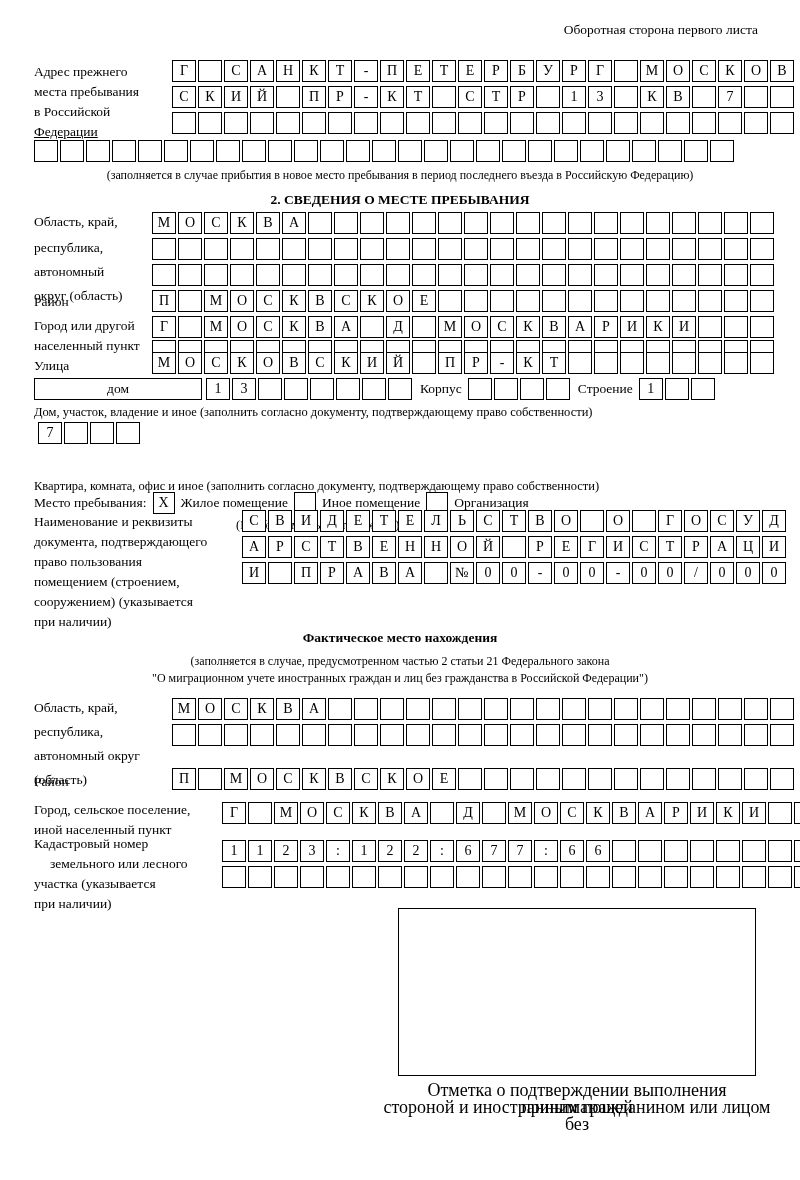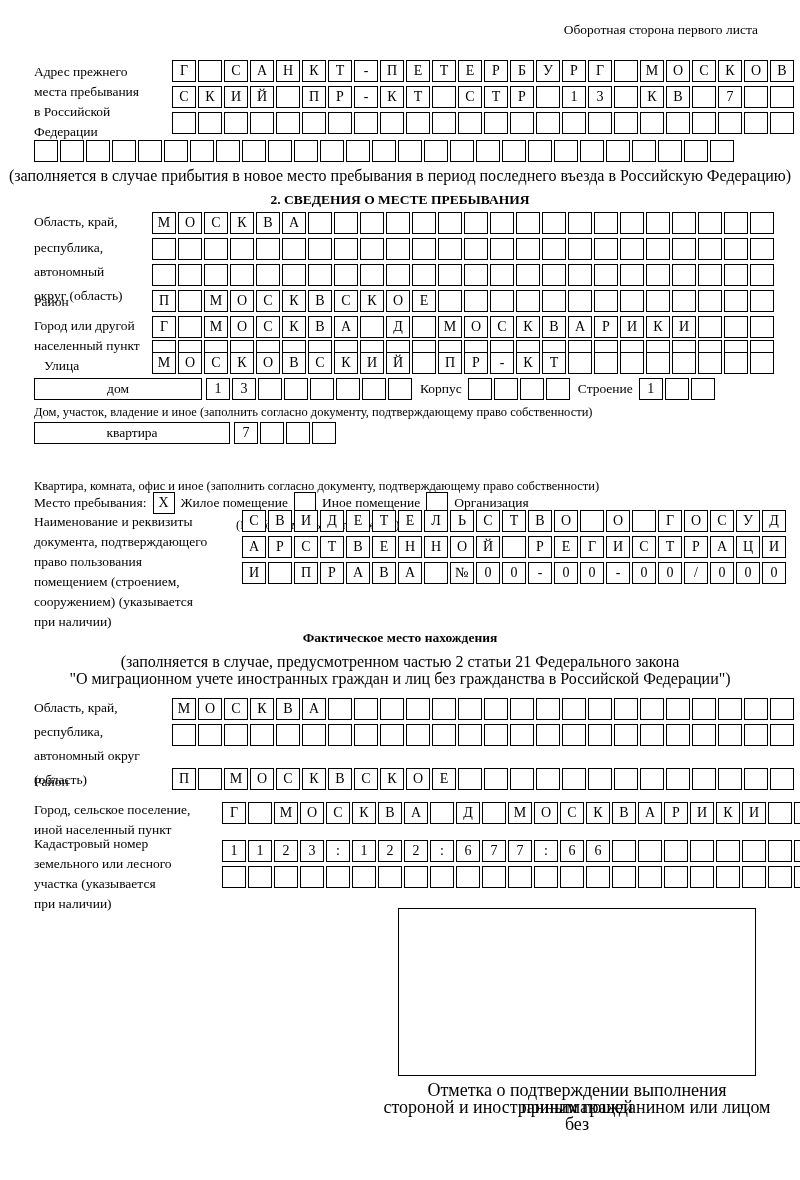--- a/index.html
+++ b/index.html
@@ -39,21 +39,21 @@
     position: absolute;
     width: 100%;
     text-align: center;
     font-weight: bold;
     font-size: 13.5px;
   }
   .center-note {
     position: absolute;
     width: 100%;
     text-align: center;
-    font-size: 16px;
+    font-size: 12px;
     line-height: 17px;
   }
   
   .row {
     position: absolute;
     display: flex;
   }
   .cell {
     width: 24px;
     height: 22px;
@@ -112,21 +112,21 @@
 </head>
 <body>
 
 <div class="page">
 
   <div class="hdr-right">Оборотная сторона первого листа</div>
 
   <div class="lbl" style="left:34px; top:62px;">Адрес прежнего</div>
   <div class="lbl" style="left:34px; top:82px;">места пребывания</div>
   <div class="lbl" style="left:34px; top:102px;">в Российской</div>
-  <div class="lbl" style="left:34px; top:122px;">Федерации</div>
+  <div class="lbl" style="left:34px; top:122px;text-decoration:underline;">Федерации</div>
 
   <div class="row" id="prev-row-0" style="left:172px; top:60px;">
       <div class="cell">Г</div>
       <div class="cell blank"></div>
       <div class="cell">С</div>
       <div class="cell">А</div>
       <div class="cell">Н</div>
       <div class="cell">К</div>
       <div class="cell">Т</div>
       <div class="cell">-</div>
@@ -393,21 +393,21 @@
       <div class="cell blank"></div>
       <div class="cell blank"></div>
       <div class="cell blank"></div>
       <div class="cell blank"></div>
       <div class="cell blank"></div>
       <div class="cell blank"></div>
       <div class="cell blank"></div>
       <div class="cell blank"></div>
     </div>
 
-  <div class="lbl" style="left:34px; top:356px;margin-left:10px;">Улица</div>
+  <div class="lbl" style="left:34px; top:356px;">Улица</div>
   <div class="row" id="s2-street" style="left:152px; top:352px;">
       <div class="cell">М</div>
       <div class="cell">О</div>
       <div class="cell">С</div>
       <div class="cell">К</div>
       <div class="cell">О</div>
       <div class="cell">В</div>
       <div class="cell">С</div>
       <div class="cell">К</div>
       <div class="cell">И</div>
@@ -451,21 +451,20 @@
     <div class="row" id="s2-stroenie" style="position:relative;">
         <div class="cell">1</div>
         <div class="cell blank"></div>
         <div class="cell blank"></div>
       </div>
   </div>
 
   <div class="lbl small" style="left:34px; top:402px;">Дом, участок, владение и иное (заполнить согласно документу, подтверждающему право собственности)</div>
 
   <div class="box-line" style="left:34px; top:422px;">
-    <div class="wide-box" style="width:196px;">квартира</div>
     <div class="row" id="s2-flat" style="position:relative; margin-left:4px;">
         <div class="cell">7</div>
         <div class="cell blank"></div>
         <div class="cell blank"></div>
         <div class="cell blank"></div>
       </div>
   </div>
   <div class="lbl small" style="left:34px; top:448px;margin-top:28px;">Квартира, комната, офис и иное (заполнить согласно документу, подтверждающему право собственности)</div>
 
   <div class="box-line" style="left:34px; top:468px;margin-top:24px;">
@@ -668,21 +667,21 @@
       <div class="cell">А</div>
       <div class="cell">Р</div>
       <div class="cell">И</div>
       <div class="cell">К</div>
       <div class="cell">И</div>
       <div class="cell blank"></div>
       <div class="cell blank"></div>
     </div>
 
   <div class="lbl" style="left:34px; top:834px;">Кадастровый номер</div>
-  <div class="lbl" style="left:34px; top:854px;">земельного или лесного</div>
+  <div class="lbl" style="left:50px; top:854px;">земельного или лесного</div>
   <div class="lbl" style="left:34px; top:874px;">участка (указывается</div>
   <div class="lbl" style="left:34px; top:894px;">при наличии)</div>
 
   <div class="row" id="al-cad-0" style="left:222px; top:840px;">
       <div class="cell">1</div>
       <div class="cell">1</div>
       <div class="cell">2</div>
       <div class="cell">3</div>
       <div class="cell">:</div>
       <div class="cell">1</div>

